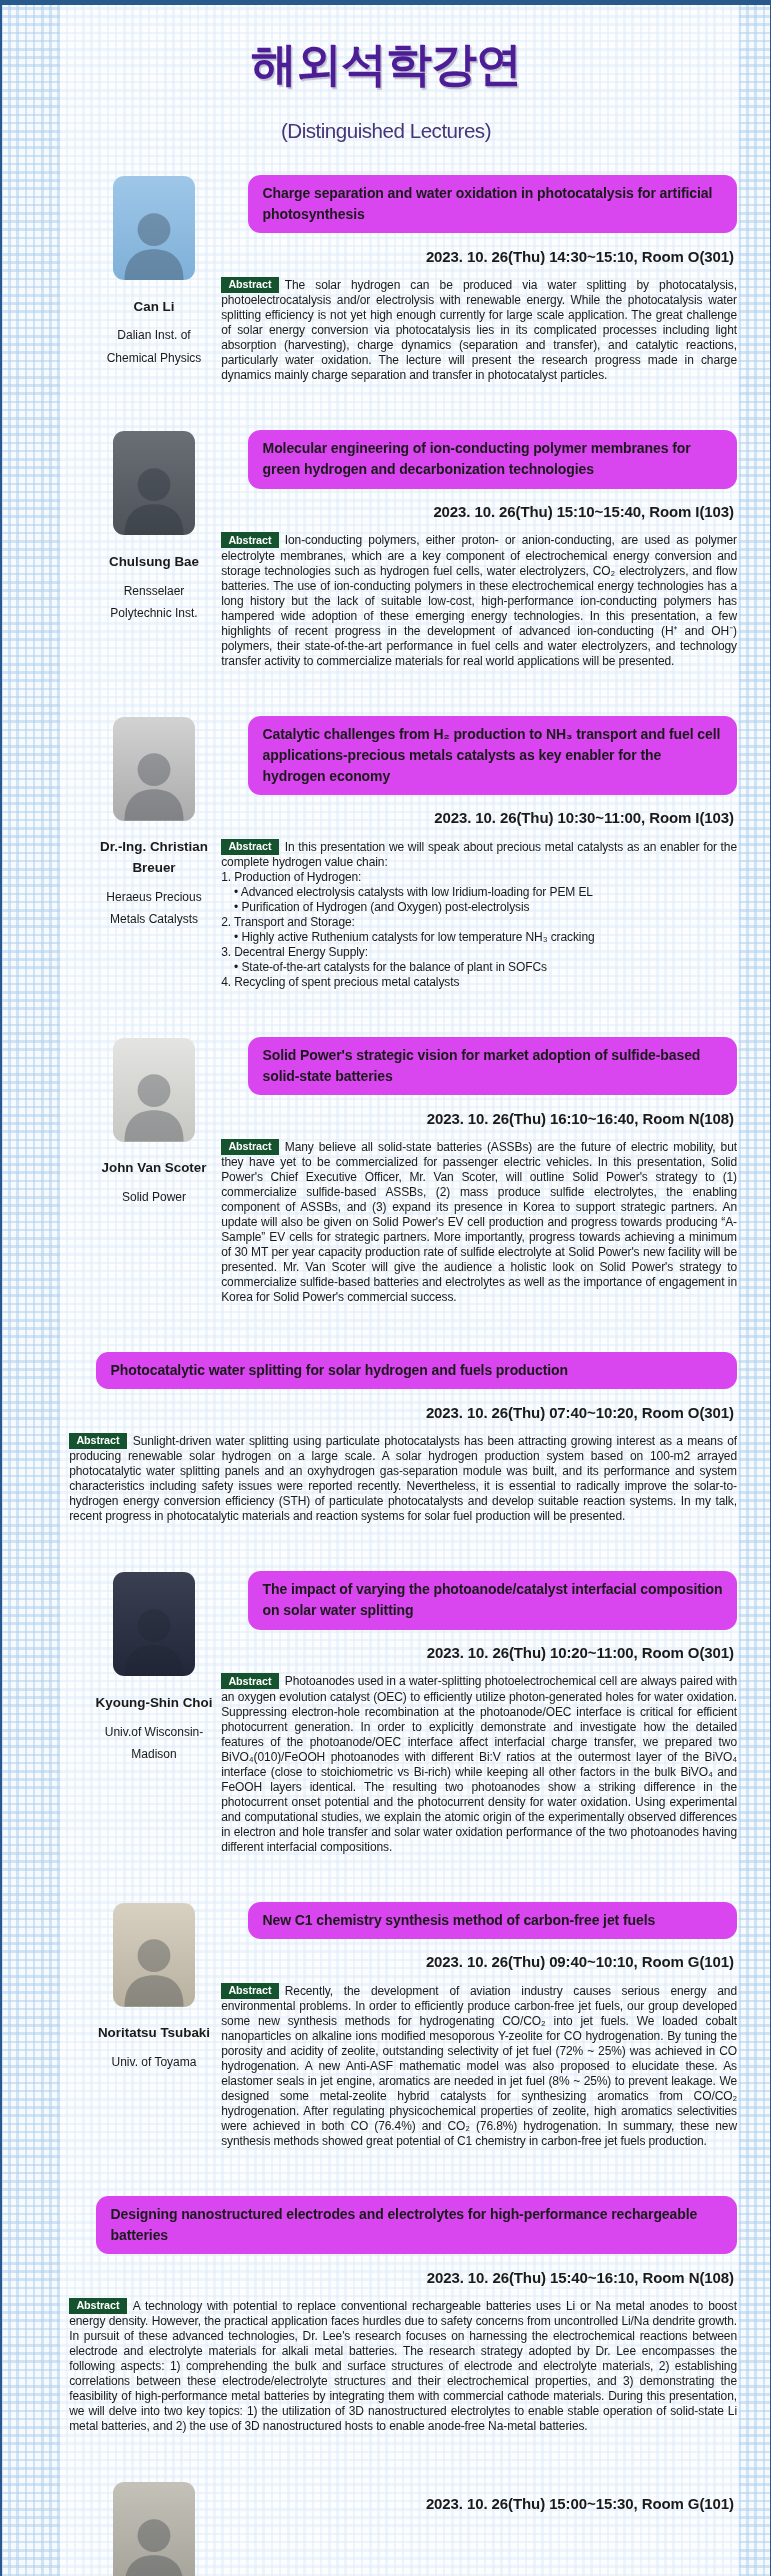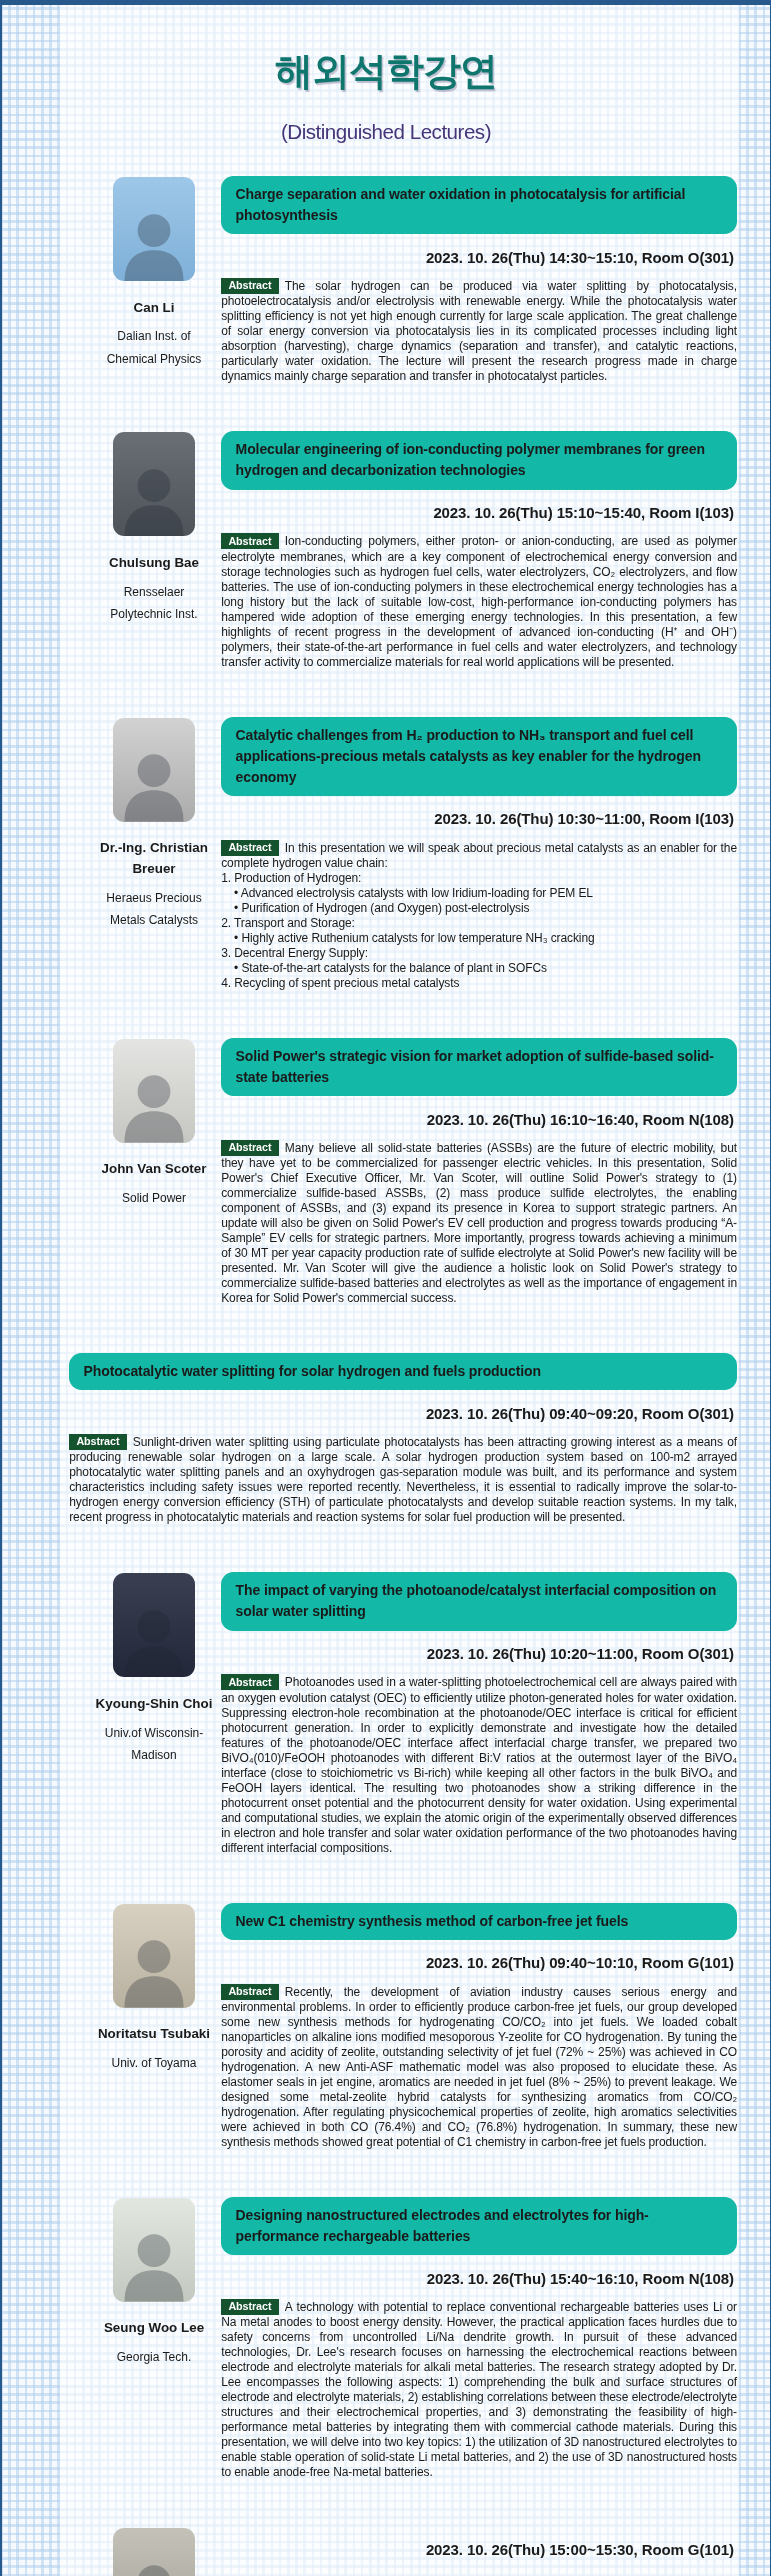--- a/index.html
+++ b/index.html
@@ -24,26 +24,26 @@
     position: absolute;
     left: 58px; right: 31px; top: 0; bottom: 0;
     background: rgba(255,255,255,0.62);
     z-index: 0;
   }
   .page-inner { position: relative; z-index: 1; }
 
   
   .page-header { text-align: center; padding-top: 29px; }
   .title-ko {
-    font-size: 38px;
-    font-weight: bold;
-    color: #0f766e;
+    font-size: 46px;
+    font-weight: bold;
+    color: #4c1d95;
     letter-spacing: -1px;
     text-shadow: 1.5px 1.5px 1px rgba(70,60,110,0.30);
-    margin: 12px;
+    margin: 0;
   }
   .title-en {
     font-size: 20.6px;
     color: #453579;
     margin: 23px 0 12px 0;
     font-weight: normal;
     letter-spacing: -0.5px;
   }
 
   
@@ -78,27 +78,28 @@
     line-height: 1.55;
   }
   .speaker-affil {
     margin-top: 7.2px;
     font-size: 12px;
     line-height: 1.85;
   }
 
   .lecture-body { flex: 1 1 auto; margin-left: 5.2px; min-width: 0; }
   .talk-title-bar {
-    background: #14b8a6;
+    background: #d946ef;
     border-radius: 12.4px;
     padding: 8.2px 14.4px;
     font-size: 14px;
     font-weight: bold;
     line-height: 1.5;
     letter-spacing: -0.1px;
+    margin-left: 27px;
   }
   .talk-datetime {
     text-align: right;
     font-size: 15px;
     font-weight: bold;
     margin: 14.4px 3.1px 12.4px 0;
     letter-spacing: -0.1px;
   }
   .talk-abstract {
     font-size: 12px;
@@ -209,21 +210,21 @@
     <div class="lecture-body">
       <div class="talk-title-bar">Solid Power's strategic vision for market adoption of sulfide-based solid-state batteries</div>
       <div class="talk-datetime">2023. 10. 26(Thu) 16:10~16:40, Room N(108)</div>
       <div class="talk-abstract"><span class="abstract-badge">Abstract</span><span>Many believe all solid-state batteries (ASSBs) are the future of electric mobility, but they have yet to be commercialized for passenger electric vehicles. In this presentation, Solid Power's Chief Executive Officer, Mr. Van Scoter, will outline Solid Power's strategy to (1) commercialize sulfide-based ASSBs, (2) mass produce sulfide electrolytes, the enabling component of ASSBs, and (3) expand its presence in Korea to support strategic partners.  An update will also be given on Solid Power's EV cell production and progress towards producing “A-Sample” EV cells for strategic partners.  More importantly, progress towards achieving a minimum of 30 MT per year capacity production rate of sulfide electrolyte at Solid Power's new facility will be presented.  Mr. Van Scoter will give the audience a holistic look on Solid Power's strategy to commercialize sulfide-based batteries and electrolytes as well as the importance of engagement in Korea for Solid Power's commercial success.</span></div>
     </div>
   </div>
 
   <div class="lecture">
     <div class="lecture-body">
       <div class="talk-title-bar">Photocatalytic water splitting for solar hydrogen and fuels production</div>
-      <div class="talk-datetime">2023. 10. 26(Thu) 09:40~09:20, Room O(301)</div>
+      <div class="talk-datetime">2023. 10. 26(Thu) 07:40~10:20, Room O(301)</div>
       <div class="talk-abstract"><span class="abstract-badge">Abstract</span><span>Sunlight-driven water splitting using particulate photocatalysts has been attracting growing interest as a means of producing renewable solar hydrogen on a large scale. A solar hydrogen production system based on 100-m2 arrayed photocatalytic water splitting panels and an oxyhydrogen gas-separation module was built, and its performance and system characteristics including safety issues were reported recently. Nevertheless, it is essential to radically improve the solar-to-hydrogen energy conversion efficiency (STH) of particulate photocatalysts and develop suitable reaction systems. In my talk, recent progress in photocatalytic materials and reaction systems for solar fuel production will be presented.</span></div>
     </div>
   </div>
 
   <div class="lecture">
     <div class="speaker-col">
       <div class="photo" style="background: linear-gradient(rgb(58, 63, 82) 0%, rgb(35, 39, 58) 100%);">
         <svg viewBox="0 0 100 100" preserveAspectRatio="xMidYMax meet">
           <circle cx="50" cy="38" r="20" fill="rgba(30,35,45,0.30)"></circle>
           <path d="M14 100 C14 72 30 62 50 62 C70 62 86 72 86 100 Z" fill="rgba(30,35,45,0.30)"></path>
@@ -251,30 +252,20 @@
       <div class="speaker-affil">Univ. of Toyama</div>
     </div>
     <div class="lecture-body">
       <div class="talk-title-bar">New C1 chemistry synthesis method of carbon-free jet fuels</div>
       <div class="talk-datetime">2023. 10. 26(Thu) 09:40~10:10, Room G(101)</div>
       <div class="talk-abstract"><span class="abstract-badge">Abstract</span><span>Recently, the development of aviation industry causes serious energy and environmental problems. In order to efficiently produce carbon-free jet fuels, our group developed some new synthesis methods for hydrogenating CO/CO₂ into jet fuels. We loaded cobalt nanoparticles on alkaline ions modified mesoporous Y-zeolite for CO hydrogenation. By tuning the porosity and acidity of zeolite, outstanding selectivity of jet fuel (72% ~ 25%) was achieved in CO hydrogenation. A new Anti-ASF mathematic model was also proposed to elucidate these. As elastomer seals in jet engine, aromatics are needed in jet fuel (8% ~ 25%) to prevent leakage. We designed some metal-zeolite hybrid catalysts for synthesizing aromatics from CO/CO₂ hydrogenation. After regulating physicochemical properties of zeolite, high aromatics selectivities were achieved in both CO (76.4%) and CO₂ (76.8%) hydrogenation. In summary, these new synthesis methods showed great potential of C1 chemistry in carbon-free jet fuels production.</span></div>
     </div>
   </div>
 
   <div class="lecture">
-    <div class="speaker-col">
-      <div class="photo" style="background: linear-gradient(rgb(226, 231, 223) 0%, rgb(195, 201, 192) 100%);">
-        <svg viewBox="0 0 100 100" preserveAspectRatio="xMidYMax meet">
-          <circle cx="50" cy="38" r="20" fill="rgba(30,35,45,0.30)"></circle>
-          <path d="M14 100 C14 72 30 62 50 62 C70 62 86 72 86 100 Z" fill="rgba(30,35,45,0.30)"></path>
-        </svg>
-      </div>
-      <div class="speaker-name">Seung Woo Lee</div>
-      <div class="speaker-affil">Georgia Tech.</div>
-    </div>
     <div class="lecture-body">
       <div class="talk-title-bar">Designing nanostructured electrodes and electrolytes for high-performance rechargeable batteries</div>
       <div class="talk-datetime">2023. 10. 26(Thu) 15:40~16:10, Room N(108)</div>
       <div class="talk-abstract"><span class="abstract-badge">Abstract</span><span>A technology with potential to replace conventional rechargeable batteries uses Li or Na metal anodes to boost energy density. However, the practical application faces hurdles due to safety concerns from uncontrolled Li/Na dendrite growth. In pursuit of these advanced technologies, Dr. Lee's research focuses on harnessing the electrochemical reactions between electrode and electrolyte materials for alkali metal batteries. The research strategy adopted by Dr. Lee encompasses the following aspects: 1) comprehending the bulk and surface structures of electrode and electrolyte materials, 2) establishing correlations between these electrode/electrolyte structures and their electrochemical properties, and 3) demonstrating the feasibility of high-performance metal batteries by integrating them with commercial cathode materials. During this presentation, we will delve into two key topics: 1) the utilization of 3D nanostructured electrolytes to enable stable operation of solid-state Li metal batteries, and 2) the use of 3D nanostructured hosts to enable anode-free Na-metal batteries.</span></div>
     </div>
   </div>
 
   <div class="lecture">
     <div class="speaker-col">
       <div class="photo" style="background: linear-gradient(rgb(196, 193, 184) 0%, rgb(165, 162, 154) 100%);">

